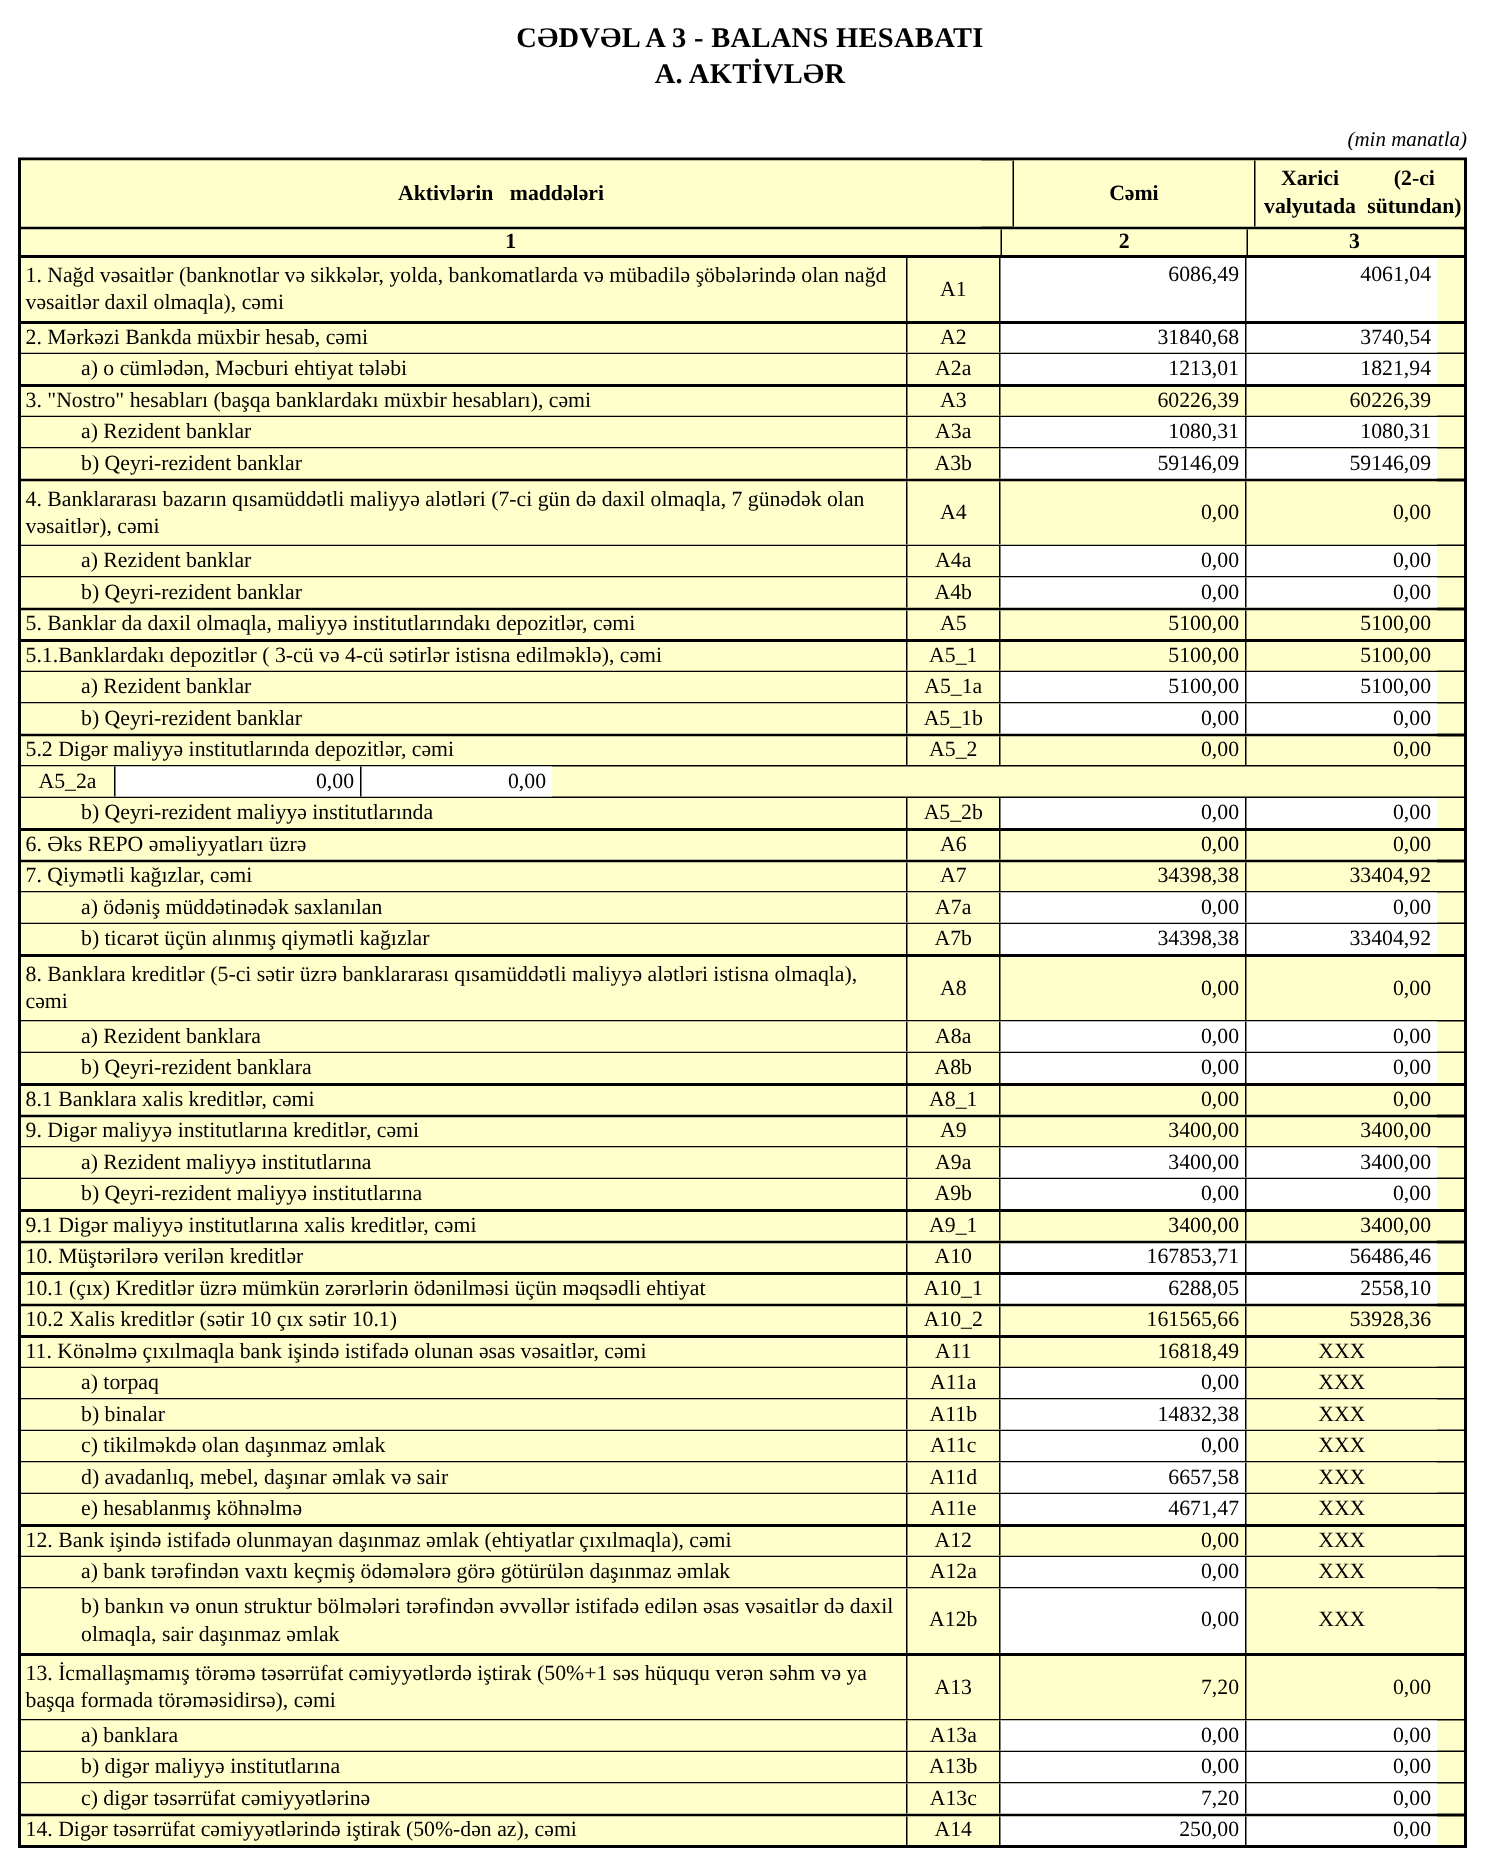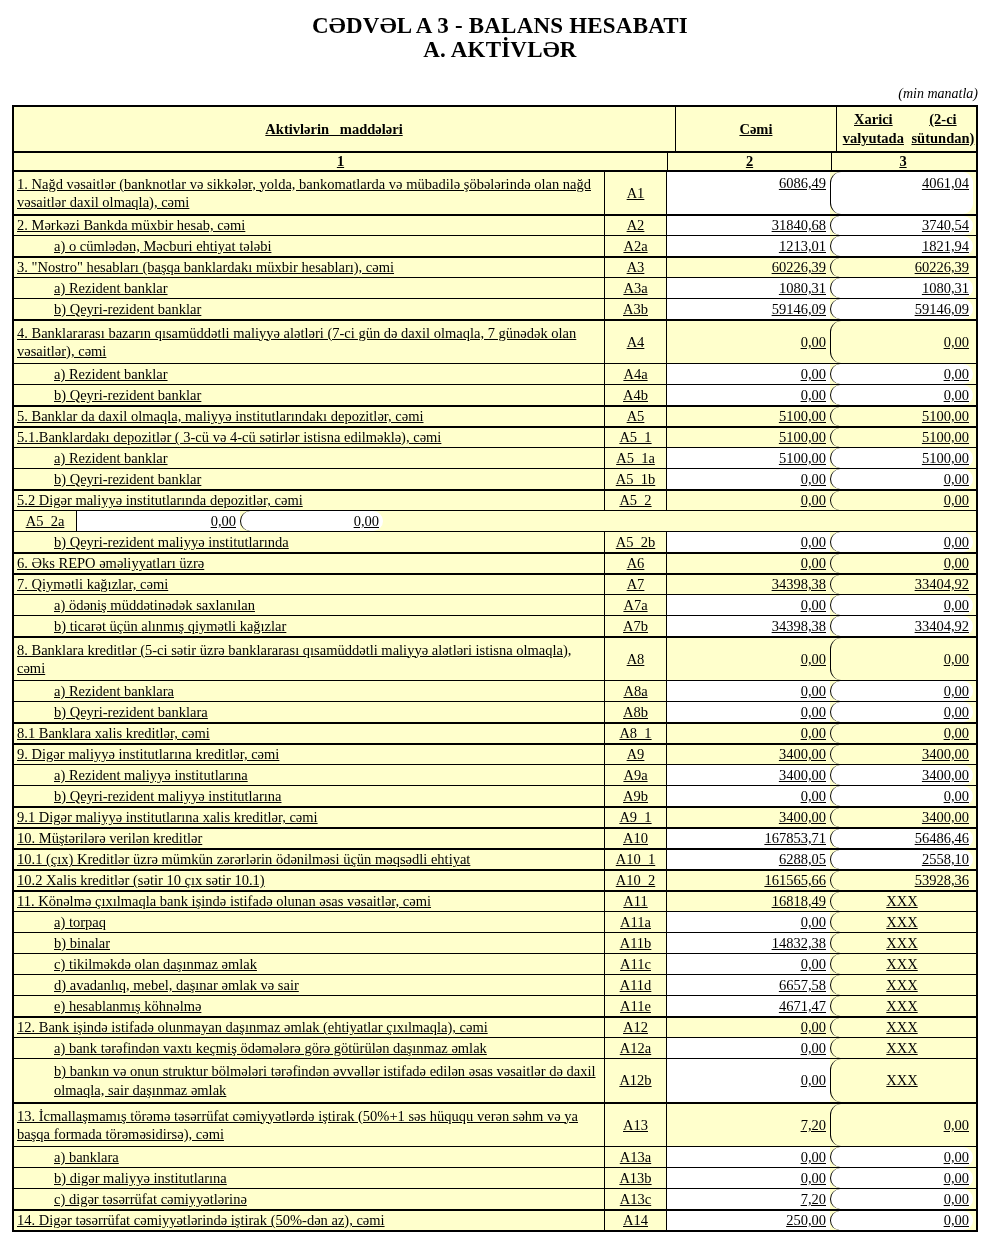--- a/index.html
+++ b/index.html
@@ -2,43 +2,43 @@
 <html style="--yellow: #FFFFCC; --white: #FFFFFF; --border: #000000;"><head>
 <meta charset="utf-8">
 <style>
   :root { --yellow:#FFFFCC; --white:#FFFFFF; --border:#000000; }
   html,body { margin:0; padding:0; background:#fff; }
   .page {
     position:relative; width:1000px; height:1245px; background:#fff;
     font-family:"Liberation Serif","DejaVu Serif",serif; color:#000; overflow:hidden;
   }
   .titles { text-align:center; padding-top:14px; }
-  .titles .t1, .titles .t2 { font-size:23px; font-weight:bold; line-height:24px; letter-spacing:.2px; }
+  .titles .t1, .titles .t2 { font-size:19px; font-weight:bold; line-height:24px; letter-spacing:.2px; }
   .unit-note {
     width:978px; text-align:right; font-style:italic; font-size:14px;
     margin-top:24px; margin-bottom:3px;
   }
   .table {
     margin-left:12px; width:966px; border:2px solid var(--border);
     box-sizing:border-box; background:var(--yellow);
   }
-  .row { display:flex; box-sizing:border-box; border-top:1px solid var(--border);text-decoration:underline; }
+  .row { display:flex; box-sizing:border-box; border-top:1px solid var(--border); }
   .row.major { border-top-width:2px; }
   .row.head { border-top:0; height:44px; }
   .row.nums { height:19px; border-top-width:2px; }
   .cell {
     box-sizing:border-box; display:flex; align-items:center; overflow:hidden;
     font-size:14.5px; line-height:18.5px; background:var(--yellow);
   }
   .cell + .cell { border-left:1px solid var(--border); }
   .c-label  { width:590px; padding:0 4px 0 3px; }
   .c-label.indent { padding-left:40px; }
   .c-code   { width:62px;  justify-content:center; }
   .c-val2   { width:164px; justify-content:flex-end; padding-right:4px; }
-  .c-val3   { width:143px; justify-content:flex-end; padding-right:4px;border-radius:11px; }
+  .c-val3   { width:128px; justify-content:flex-end; padding-right:4px; }
   .c-val2.xxx, .c-val3.xxx { justify-content:center; padding-right:0; }
   .bg-white { background:var(--white); }
   .bg-yellow{ background:var(--yellow); }
   .vtop { align-items:flex-start; padding-top:2px;padding-left:16px; }
   .row.tall { height:44px; }
   .row.single { height:21px; }
   .h-label { width:653px; justify-content:center; font-weight:bold; white-space:pre; }
   .h-col2  { width:164px; justify-content:center; font-weight:bold;margin-left:21px; }
   .h-col3  { width:143px; flex-direction:row; justify-content:center; font-weight:bold; line-height:19px; text-align:center; }
   .n1 { width:653px; justify-content:center; font-weight:bold; }

